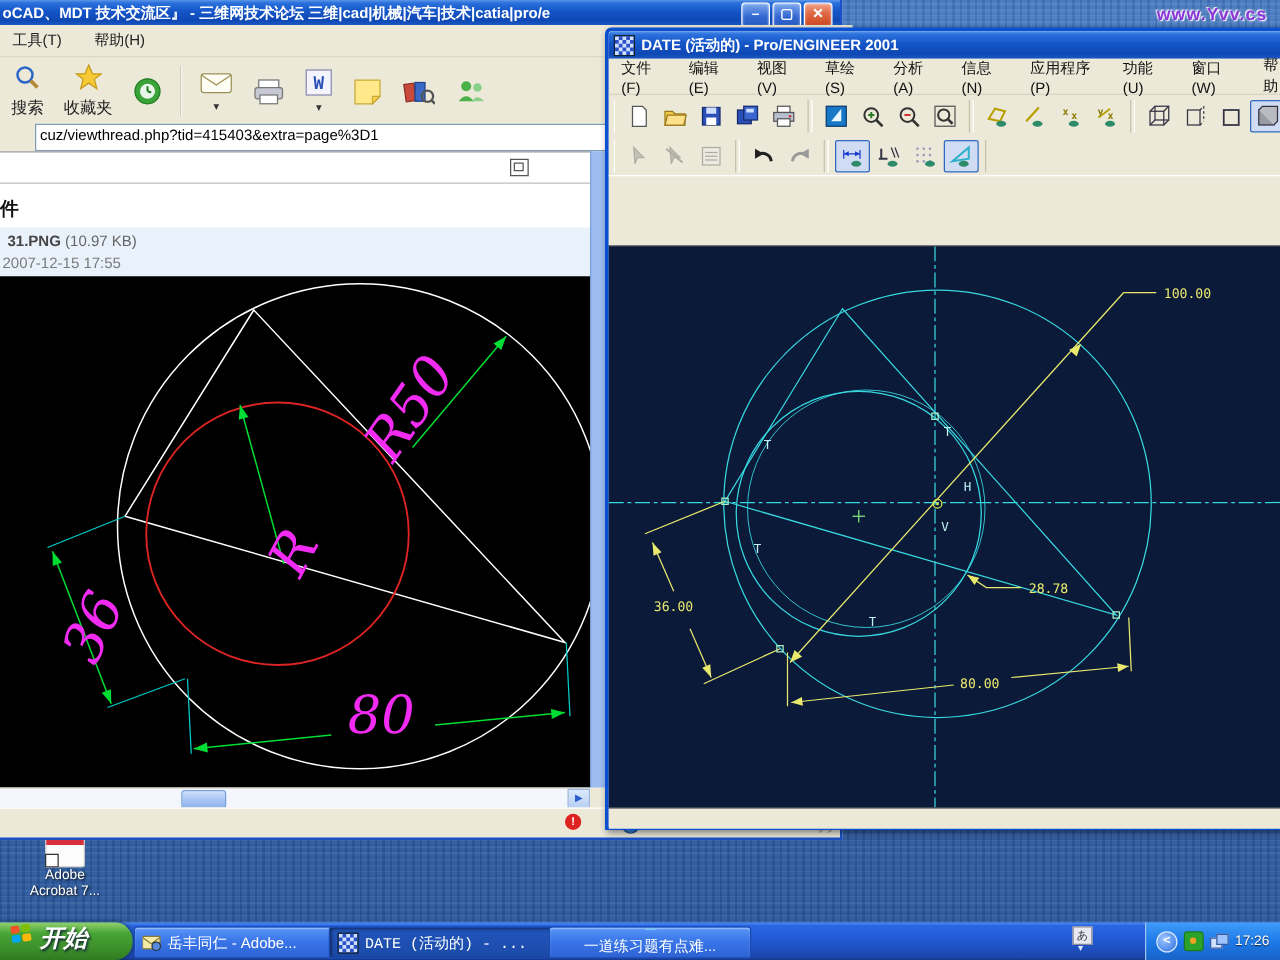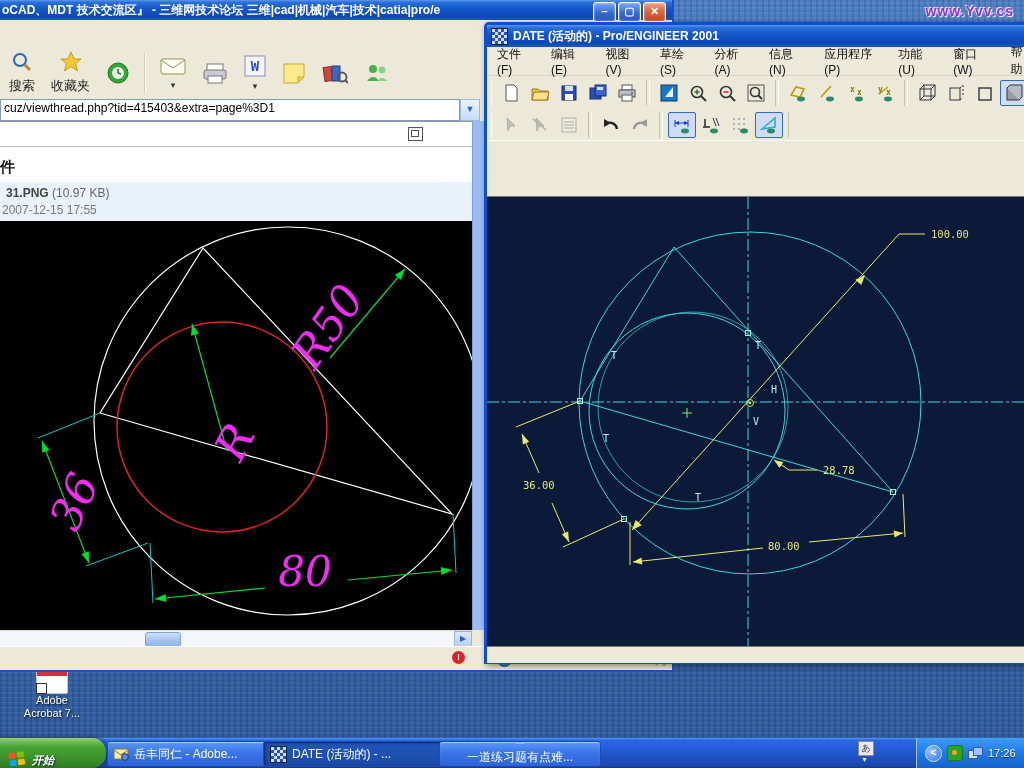--- a/index.html
+++ b/index.html
@@ -19,21 +19,21 @@
   #adobe-icon .glyph{width:30px;height:26px;margin:0 auto;background:#fdfdfd;border:1px solid #c5c5c5;
     position:relative;border-radius:2px;}
   #adobe-icon .glyph .band{position:absolute;left:0;top:0;width:100%;height:9px;background:#d6303c;border-radius:2px 2px 0 0;}
   #adobe-icon .glyph .lnk{position:absolute;left:-1px;bottom:-1px;width:9px;height:9px;background:#fff;border:1px solid #333;
     font-size:8px;line-height:8px;}
   #adobe-icon .lab{font-size:11px;line-height:13px;text-shadow:1px 1px 2px #000;}
 
   
   .titlebar{background:linear-gradient(180deg,#5b96e8 0%,#2a70dc 12%,#1455c8 45%,#0f48b4 82%,#1a58c4 100%);
     color:#fff;font-weight:bold;display:flex;align-items:center;}
-  .beige{background:#ece9d8;}
+  .beige{background:#ece9d8;padding-left:28px;}
   .winbtn{width:21px;height:18px;border:1px solid #fff;border-radius:3px;margin-left:2px;
     color:#fff;font-weight:bold;font-size:11px;line-height:16px;text-align:center;
     background:linear-gradient(180deg,#7da8ef,#3166cf 60%,#2a5cc4);box-shadow:inset 0 0 2px rgba(255,255,255,.7);}
   .winbtn.close{background:linear-gradient(180deg,#f1a088,#df6742 45%,#cc4520);}
 
   
   #browser{left:0;top:0;width:672px;height:670px;background:#ece9d8;
     border-right:2px solid #1a50c8;border-bottom:2px solid #1a50c8;}
   #b-title{left:0;top:0;width:672px;height:20px;font-size:12px;}
   #b-title .ttl{padding-left:2px;white-space:nowrap;overflow:hidden;width:570px;}
@@ -95,26 +95,26 @@
   #p-status{height:16px;}
 
   svg text{font-family:"DejaVu Sans Mono",monospace;}
   .cadtxt{font-family:"DejaVu Serif",serif;font-style:italic;fill:#f22bf2;}
 
   
   #taskbar{left:0;top:738px;width:1024px;height:30px;
     background:linear-gradient(180deg,#4f91f6 0%,#2a67e2 8%,#2159d2 45%,#1c47ad 92%,#15388c 100%);}
   #start{left:0;top:738px;width:98px;height:30px;border-radius:0 14px 14px 0;
     background:linear-gradient(180deg,#8fd06e 0%,#47a434 30%,#3c8f2b 70%,#2f7a20 100%);
-    display:flex;align-items:flex-end;gap:6px;padding-left:8px;box-shadow:1px 0 4px rgba(0,0,0,.5);
-    color:#fff;font-weight:bold;font-style:italic;font-size:11px;text-shadow:1px 1px 2px #123;}
+    display:flex;align-items:flex-start;gap:6px;padding-left:8px;box-shadow:1px 0 4px rgba(0,0,0,.5);
+    color:#fff;font-weight:bold;font-style:italic;font-size:19px;text-shadow:1px 1px 2px #123;}
   .task{position:absolute;top:741px;height:24px;border-radius:3px;display:flex;align-items:center;gap:5px;
     padding:0 6px;color:#fff;font-size:12px;white-space:nowrap;overflow:hidden;
     background:linear-gradient(180deg,#5a97f8,#3a76e8 45%,#2c62d4);border:1px solid #1b4ab0;box-shadow:inset 0 1px 1px rgba(255,255,255,.5);}
-  .task.active{background:linear-gradient(180deg,#2256bc,#1b4aa8);box-shadow:inset 1px 1px 3px rgba(0,0,20,.6);}
+  .task.active{background:linear-gradient(180deg,#2256bc,#1b4aa8);box-shadow:inset 1px 1px 3px rgba(0,0,20,.6);font-family:Liberation Mono, monospace;}
   #tray{left:916px;top:738px;width:108px;height:30px;display:flex;align-items:center;gap:5px;padding-left:8px;
     background:linear-gradient(180deg,#3f9cf8 0%,#1e7ae8 50%,#1863c8 100%);border-left:1px solid #9cc6fb;color:#fff;}
   #lang{left:858px;top:741px;width:14px;height:13px;background:#e8e8f0;border:1px solid #889;color:#334;
     font-size:9px;line-height:12px;text-align:center;}
   #lang-arr{left:861px;top:756px;color:#dce8ff;font-size:7px;}
   .tray-chev{width:15px;height:15px;border-radius:50%;background:radial-gradient(circle at 35% 35%,#9fc6ff,#2a6ee0);
     border:1px solid #dce9ff;color:#fff;font-size:10px;line-height:14px;text-align:center;font-weight:bold;}
   .tray-green{width:14px;height:14px;border-radius:3px;background:#2ba32b;border:1px solid #1c7a1c;position:relative;}
   .tray-green:before{content:"";position:absolute;left:4px;top:4px;width:5px;height:5px;border-radius:50%;background:#f6a223;}
   .tray-net{width:15px;height:12px;position:relative;}
@@ -140,20 +140,24 @@
 </div>
 
 <div id="browser" class="abs">
   <div id="b-title" class="abs titlebar">
     <span class="ttl">oCAD、MDT 技术交流区』 - 三维网技术论坛 三维|cad|机械|汽车|技术|catia|pro/e</span>
     <span id="b-btns">
       <span class="winbtn">–</span>
       <span class="winbtn">▢</span>
       <span class="winbtn close">✕</span>
     </span>
+  </div>
+  <div id="b-menu" class="abs beige">
+    <span>工具(T)</span>
+    <span>帮助(H)</span>
   </div>
   <div id="b-toolbar" class="abs beige">
     <span class="tb-item">
       <svg width="22" height="22">
           <circle cx="9" cy="9" r="6" fill="none" stroke="#2a66c8" stroke-width="2"></circle>
           <line x1="13.5" y1="13.5" x2="19" y2="19" stroke="#b58a3a" stroke-width="3"></line>
         </svg>
       <span>搜索</span>
     </span>
     <span class="tb-item">

